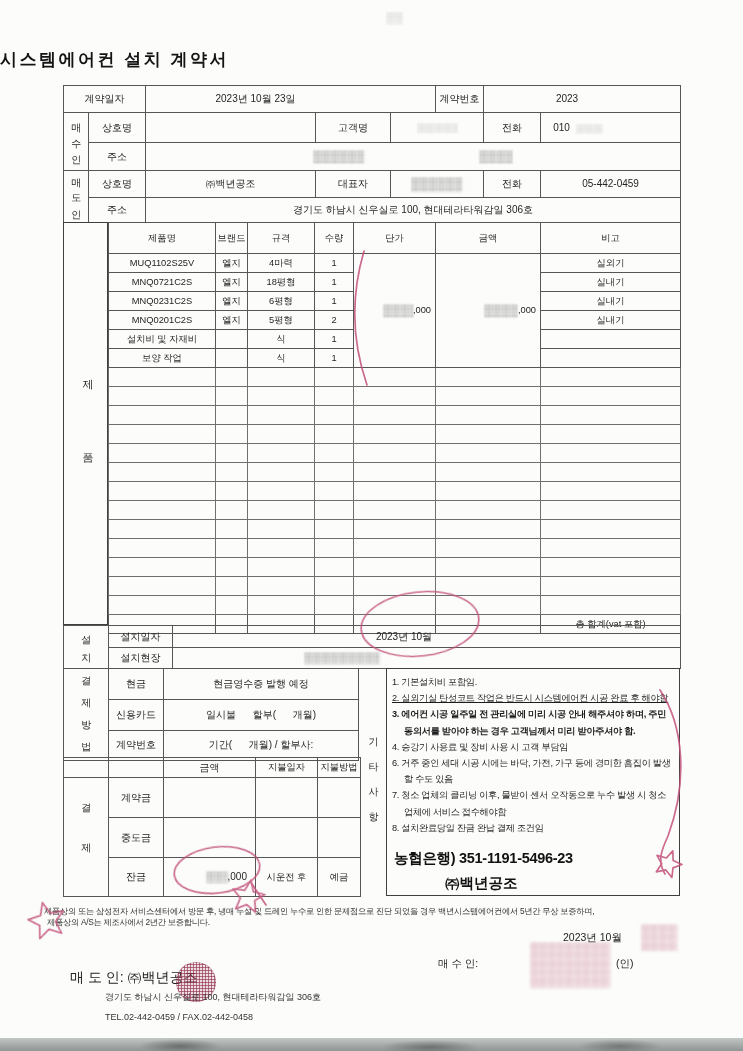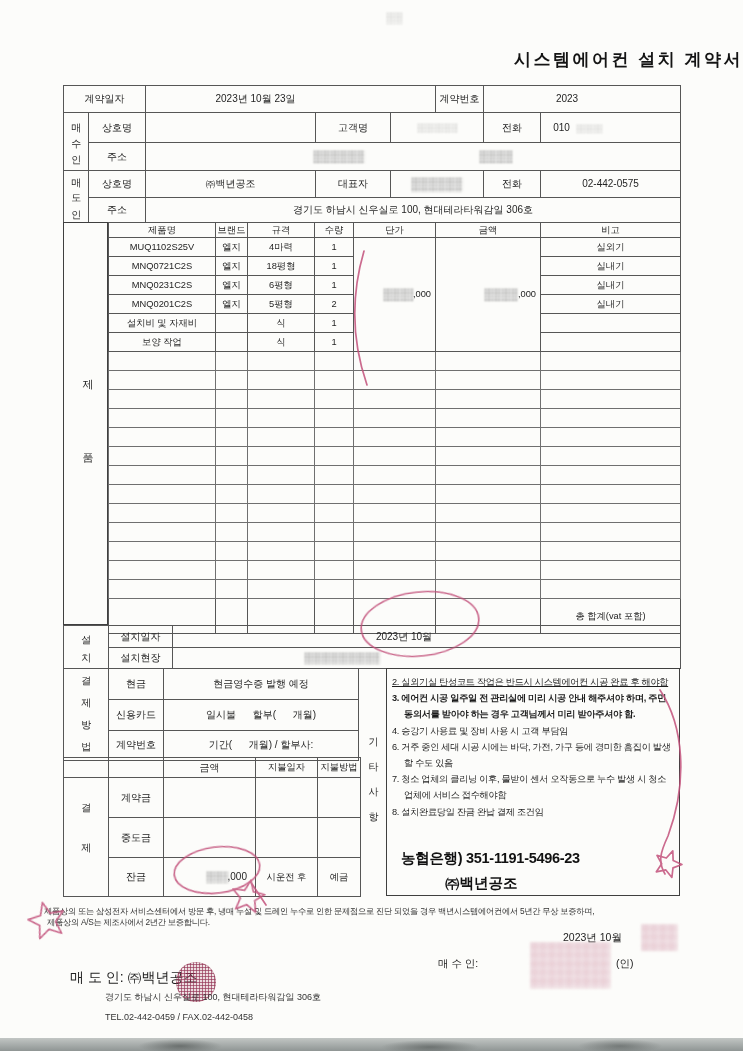--- a/index.html
+++ b/index.html
@@ -1,18 +1,18 @@
 <!DOCTYPE html>
 <html><head>
 <meta charset="utf-8">
 <style>
   html,body{margin:0;padding:0;background:#e8e8e6;}
   .page{position:relative;width:743px;height:1051px;margin:0 auto;background:#fcfcfa;
         font-family:"Liberation Sans","DejaVu Sans",sans-serif;color:#222;overflow:hidden;}
-  .title{position:absolute;left:0;right:0;top:48px;text-align:right;font-size:17px;font-weight:bold;
+  .title{position:absolute;left:0;right:0;top:48px;text-align:left;font-size:17px;font-weight:bold;
          letter-spacing:2.5px;color:#141414;}
   table{border-collapse:collapse;table-layout:fixed;position:absolute;border:1.4px solid #3f3f3f;}
   td{border:1px solid #565656;padding:0;font-size:10px;text-align:center;vertical-align:middle;
      overflow:hidden;color:#242424;line-height:1.15;}
   td.lab{color:#1d1d1d;}
   .vlab{writing-mode:vertical-rl;text-orientation:upright;margin:0 auto;color:#1d1d1d;}
   .pre{white-space:pre;}
   .small{font-size:9.3px;}
   .prod td{font-size:9.3px;}
   .er td{border-color:#6f6f6f;}
@@ -21,21 +21,21 @@
           background-size:3.4px 3.4px;filter:blur(1px);vertical-align:middle;}
   .smudge.pink{background-image:radial-gradient(rgba(186,92,122,.9) .8px,transparent 1.2px);filter:blur(1.4px);}
   .smudge.faint{opacity:.45;}
   .abs{position:absolute;}
   .notes{position:absolute;left:386px;top:668px;width:294px;height:228px;border:1.4px solid #3f3f3f;
          box-sizing:border-box;padding:5px 4px 0 5px;}
   .nitem{font-size:9.2px;line-height:16.2px;letter-spacing:-.3px;color:#1c1c1c;
          padding-left:12px;text-indent:-12px;}
   .nitem.b{font-weight:bold;}
   .nitem.u span{text-decoration:underline;}
-  .bank1{position:absolute;left:14px;top:180px;font-size:14.5px;font-weight:bold;color:#111;letter-spacing:-.3px;}
+  .bank1{position:absolute;left:7px;top:180px;font-size:14.5px;font-weight:bold;color:#111;letter-spacing:-.3px;}
   .bank2{position:absolute;left:58px;top:205px;font-size:14.5px;font-weight:bold;color:#111;}
   .ftext{position:absolute;font-size:8.3px;color:#333;line-height:11px;letter-spacing:-.3px;}
   .sig{position:absolute;font-size:10.5px;color:#222;}
   .stamp{position:absolute;left:176px;top:962px;width:40px;height:40px;border-radius:50%;
          background:radial-gradient(circle,rgba(158,62,92,.16) 0 62%,rgba(158,62,92,.05) 70%,transparent 72%),
                     radial-gradient(rgba(140,40,75,.85) .9px,transparent 1.3px);
          background-size:100% 100%,3px 3px;filter:blur(.5px);border:1px solid rgba(150,55,85,.45);
          box-sizing:border-box;}
   .bottomstrip{position:absolute;left:0;bottom:0;width:743px;height:13px;
          background:radial-gradient(60px 10px at 180px 8px,rgba(60,65,64,.55),transparent 70%),
@@ -86,21 +86,21 @@
         <span class="smudge" style="width:34px;height:14px;"></span>
       </td>
     </tr>
     <tr style="height:27px">
       <td rowspan="2"><span class="vlab" style="letter-spacing:6px;font-size:10px;">매도인</span></td>
       <td class="lab">상호명</td>
       <td>㈜백년공조</td>
       <td class="lab">대표자</td>
       <td colspan="2"><span class="smudge" style="width:52px;height:15px;"></span></td>
       <td class="lab">전화</td>
-      <td>02-442-0575</td>
+      <td>05-442-0459</td>
     </tr>
     <tr style="height:25px">
       <td class="lab">주소</td>
       <td colspan="6">경기도 하남시 신우실로 100, 현대테라타워감일 306호</td>
     </tr>
   </tbody>
     </table>
 
   <div class="box" style="left:63px;top:222px;width:45px;height:403px;">
     <span class="vlab abs" style="left:16px;top:148px;letter-spacing:62px;font-size:11px;">제품</span>
@@ -110,21 +110,21 @@
     <colgroup>
         <col style="width:107px">
         <col style="width:32px">
         <col style="width:67px">
         <col style="width:39px">
         <col style="width:82px">
         <col style="width:105px">
         <col style="width:140px">
       </colgroup>
     <tbody>
-        <tr style="height:15px">
+        <tr style="height:31px">
       <td class="lab">제품명</td>
       <td class="lab">브랜드</td>
       <td class="lab">규격</td>
       <td class="lab">수량</td>
       <td class="lab">단가</td>
       <td class="lab">금액</td>
       <td class="lab">비고</td>
     </tr>
     <tr style="height:19px">
       <td>MUQ1102S25V</td>
@@ -280,21 +280,21 @@
         </tr>
     <tr class="er" style="height:19px">
           <td></td>
           <td></td>
           <td></td>
           <td></td>
           <td></td>
           <td></td>
           <td></td>
         </tr>
-    <tr style="height:35px">
+    <tr style="height:19px">
       <td></td>
           <td></td>
           <td></td>
           <td></td>
           <td></td>
           <td></td>
       <td>총 합계(vat 포함)</td>
     </tr>
   </tbody>
     </table>
@@ -375,20 +375,21 @@
       <td style="text-align:right;padding-right:8px;"><span class="smudge" style="width:22px;height:12px;"></span><span>,000</span></td>
       <td class="small">시운전 후</td>
       <td class="small">예금</td>
     </tr>
   </tbody>
     </table>
 
   <span class="vlab abs" style="left:366px;top:730px;letter-spacing:15px;font-size:10px;color:#1d1d1d;">기타사항</span>
 
   <div class="notes">
+    <div class="nitem">1. 기본설치비 포함임.</div>
     <div class="nitem u"><span>2. 실외기실 탄성코트 작업은 반드시 시스템에어컨 시공 완료 후 해야함</span></div>
     <div class="nitem b">3. 에어컨 시공 일주일 전 관리실에 미리 시공 안내 해주셔야 하며, 주민 동의서를 받아야 하는 경우 고객님께서 미리 받아주셔야 함.</div>
     <div class="nitem">4. 승강기 사용료 및 장비 사용 시 고객 부담임</div>
     <div class="nitem">6. 거주 중인 세대 시공 시에는 바닥, 가전, 가구 등에 경미한 흠집이 발생 할 수도 있음</div>
     <div class="nitem">7. 청소 업체의 클리닝 이후, 물받이 센서 오작동으로 누수 발생 시 청소 업체에 서비스 접수해야함</div>
     <div class="nitem">8. 설치완료당일 잔금 완납 결제 조건임</div>
     <div class="bank1">농협은행) 351-1191-5496-23</div>
     <div class="bank2">㈜백년공조</div>
   </div>
 

